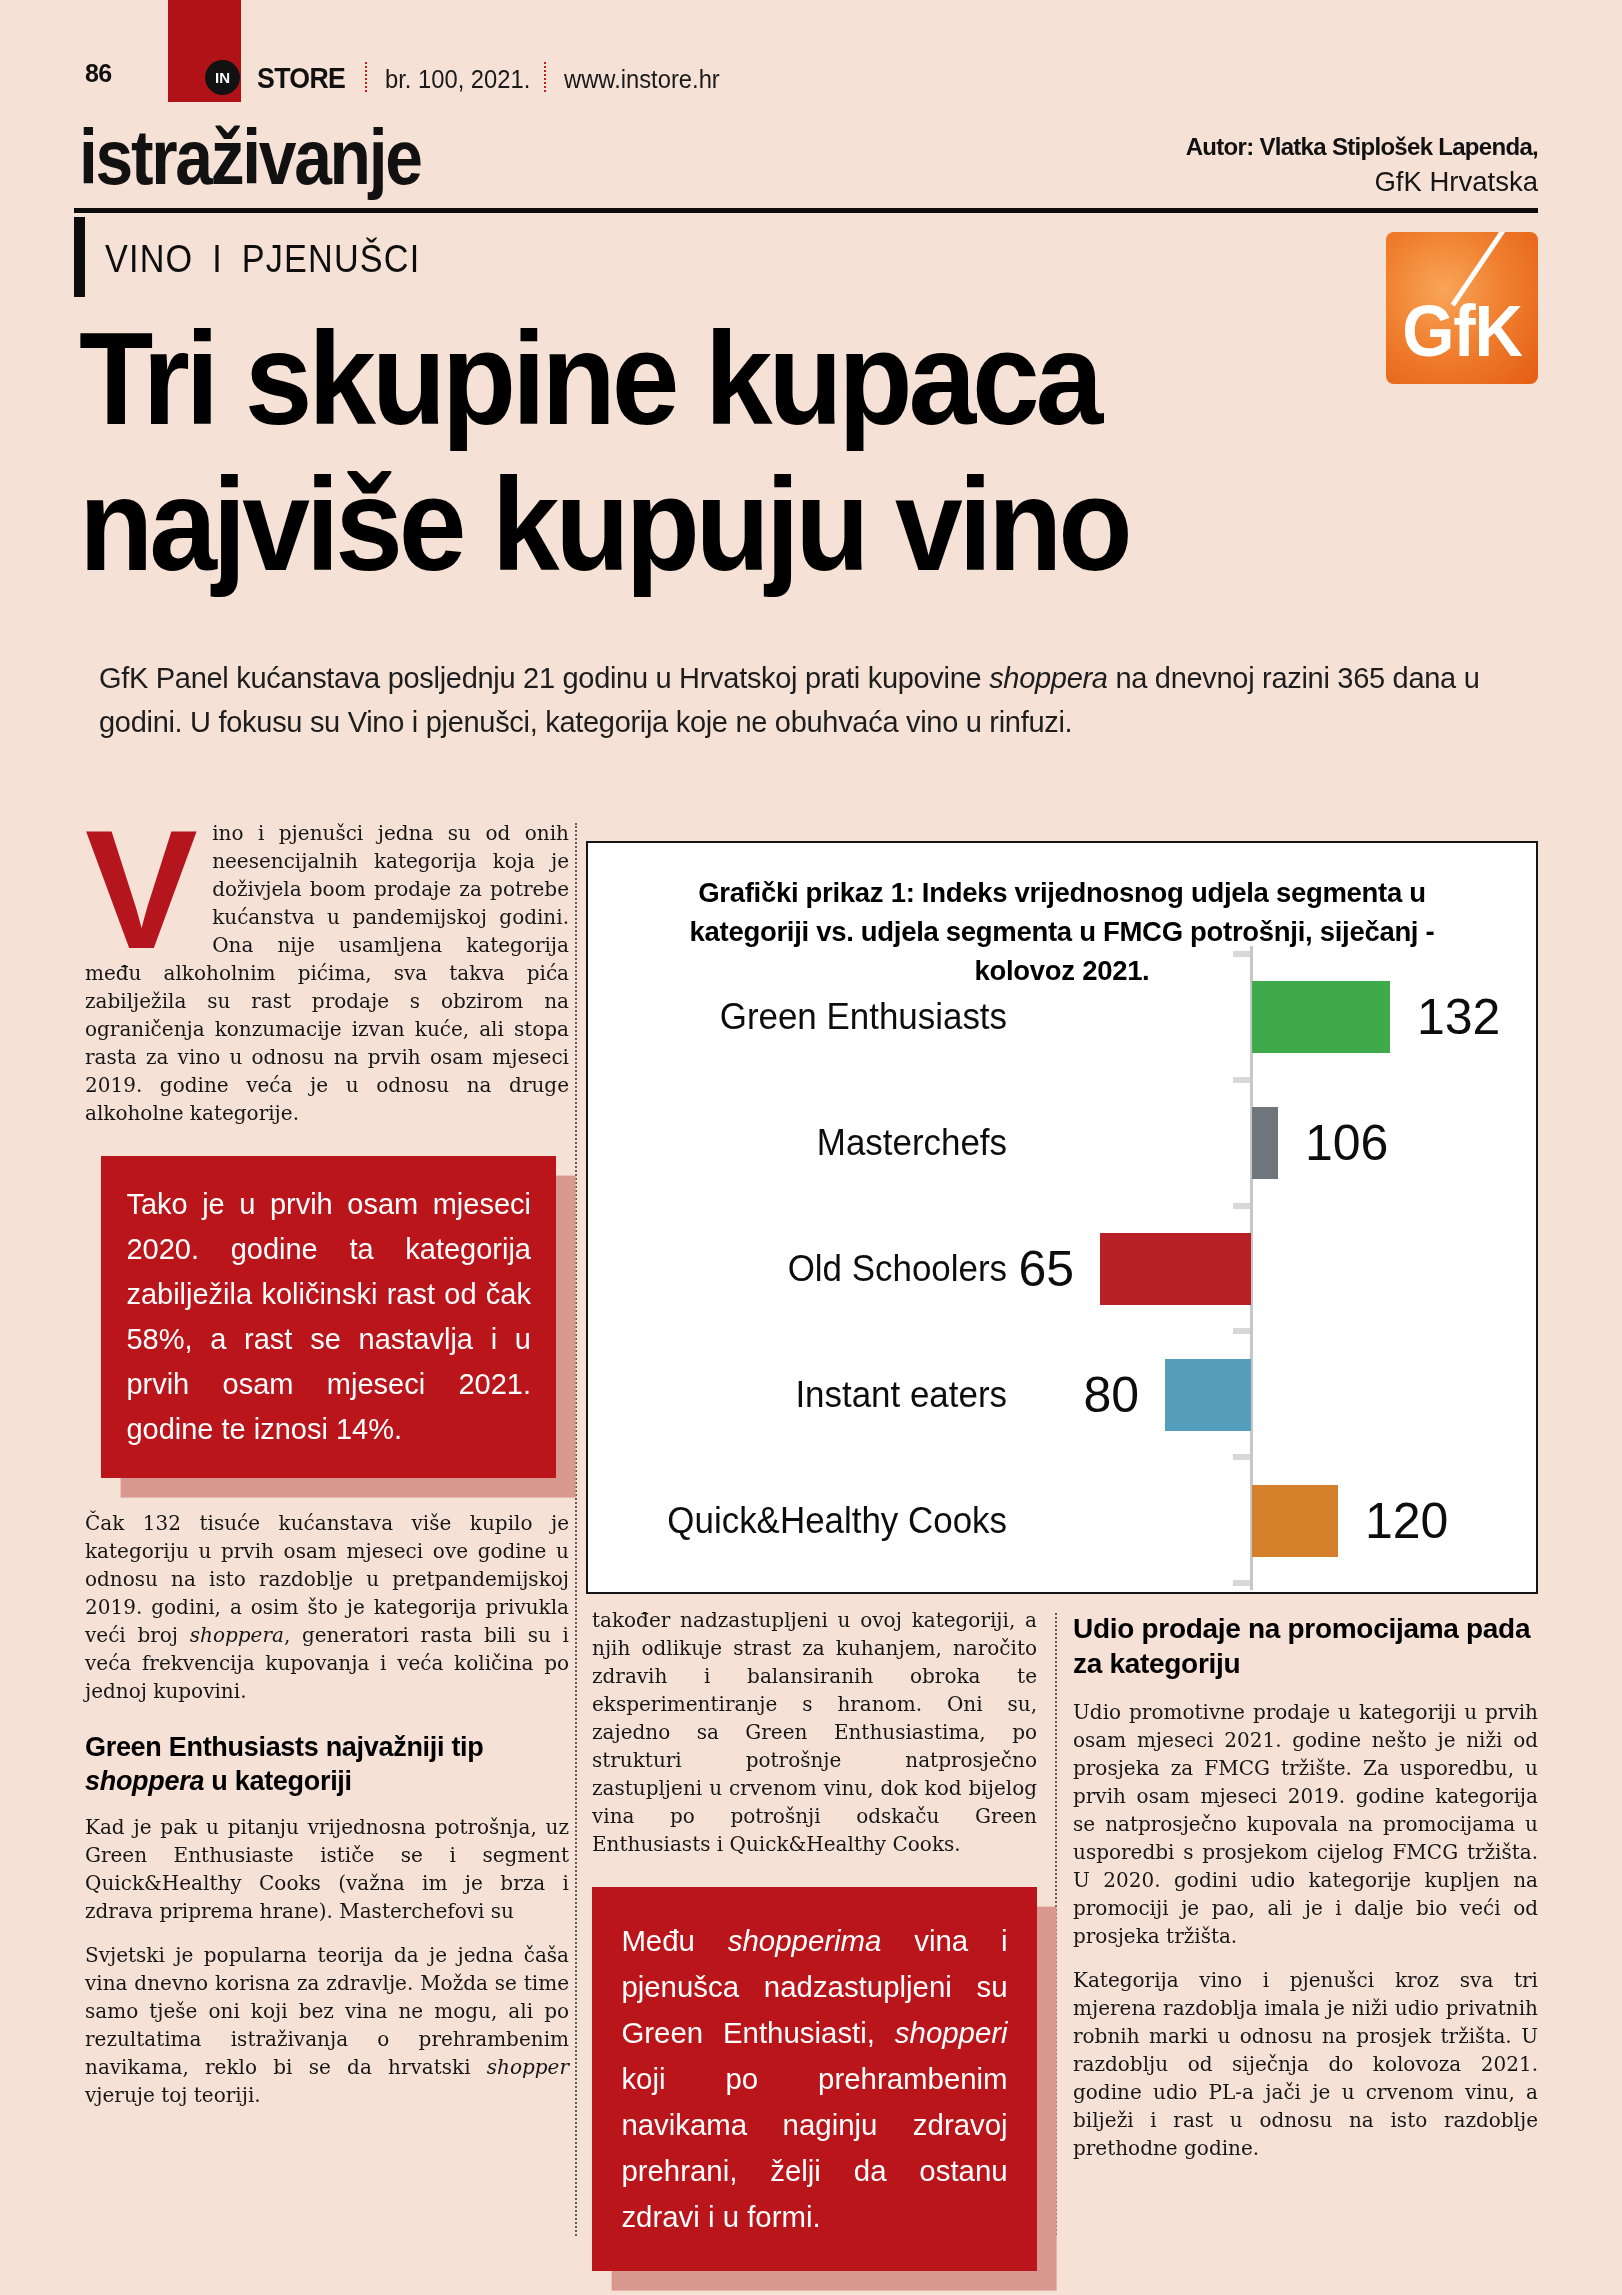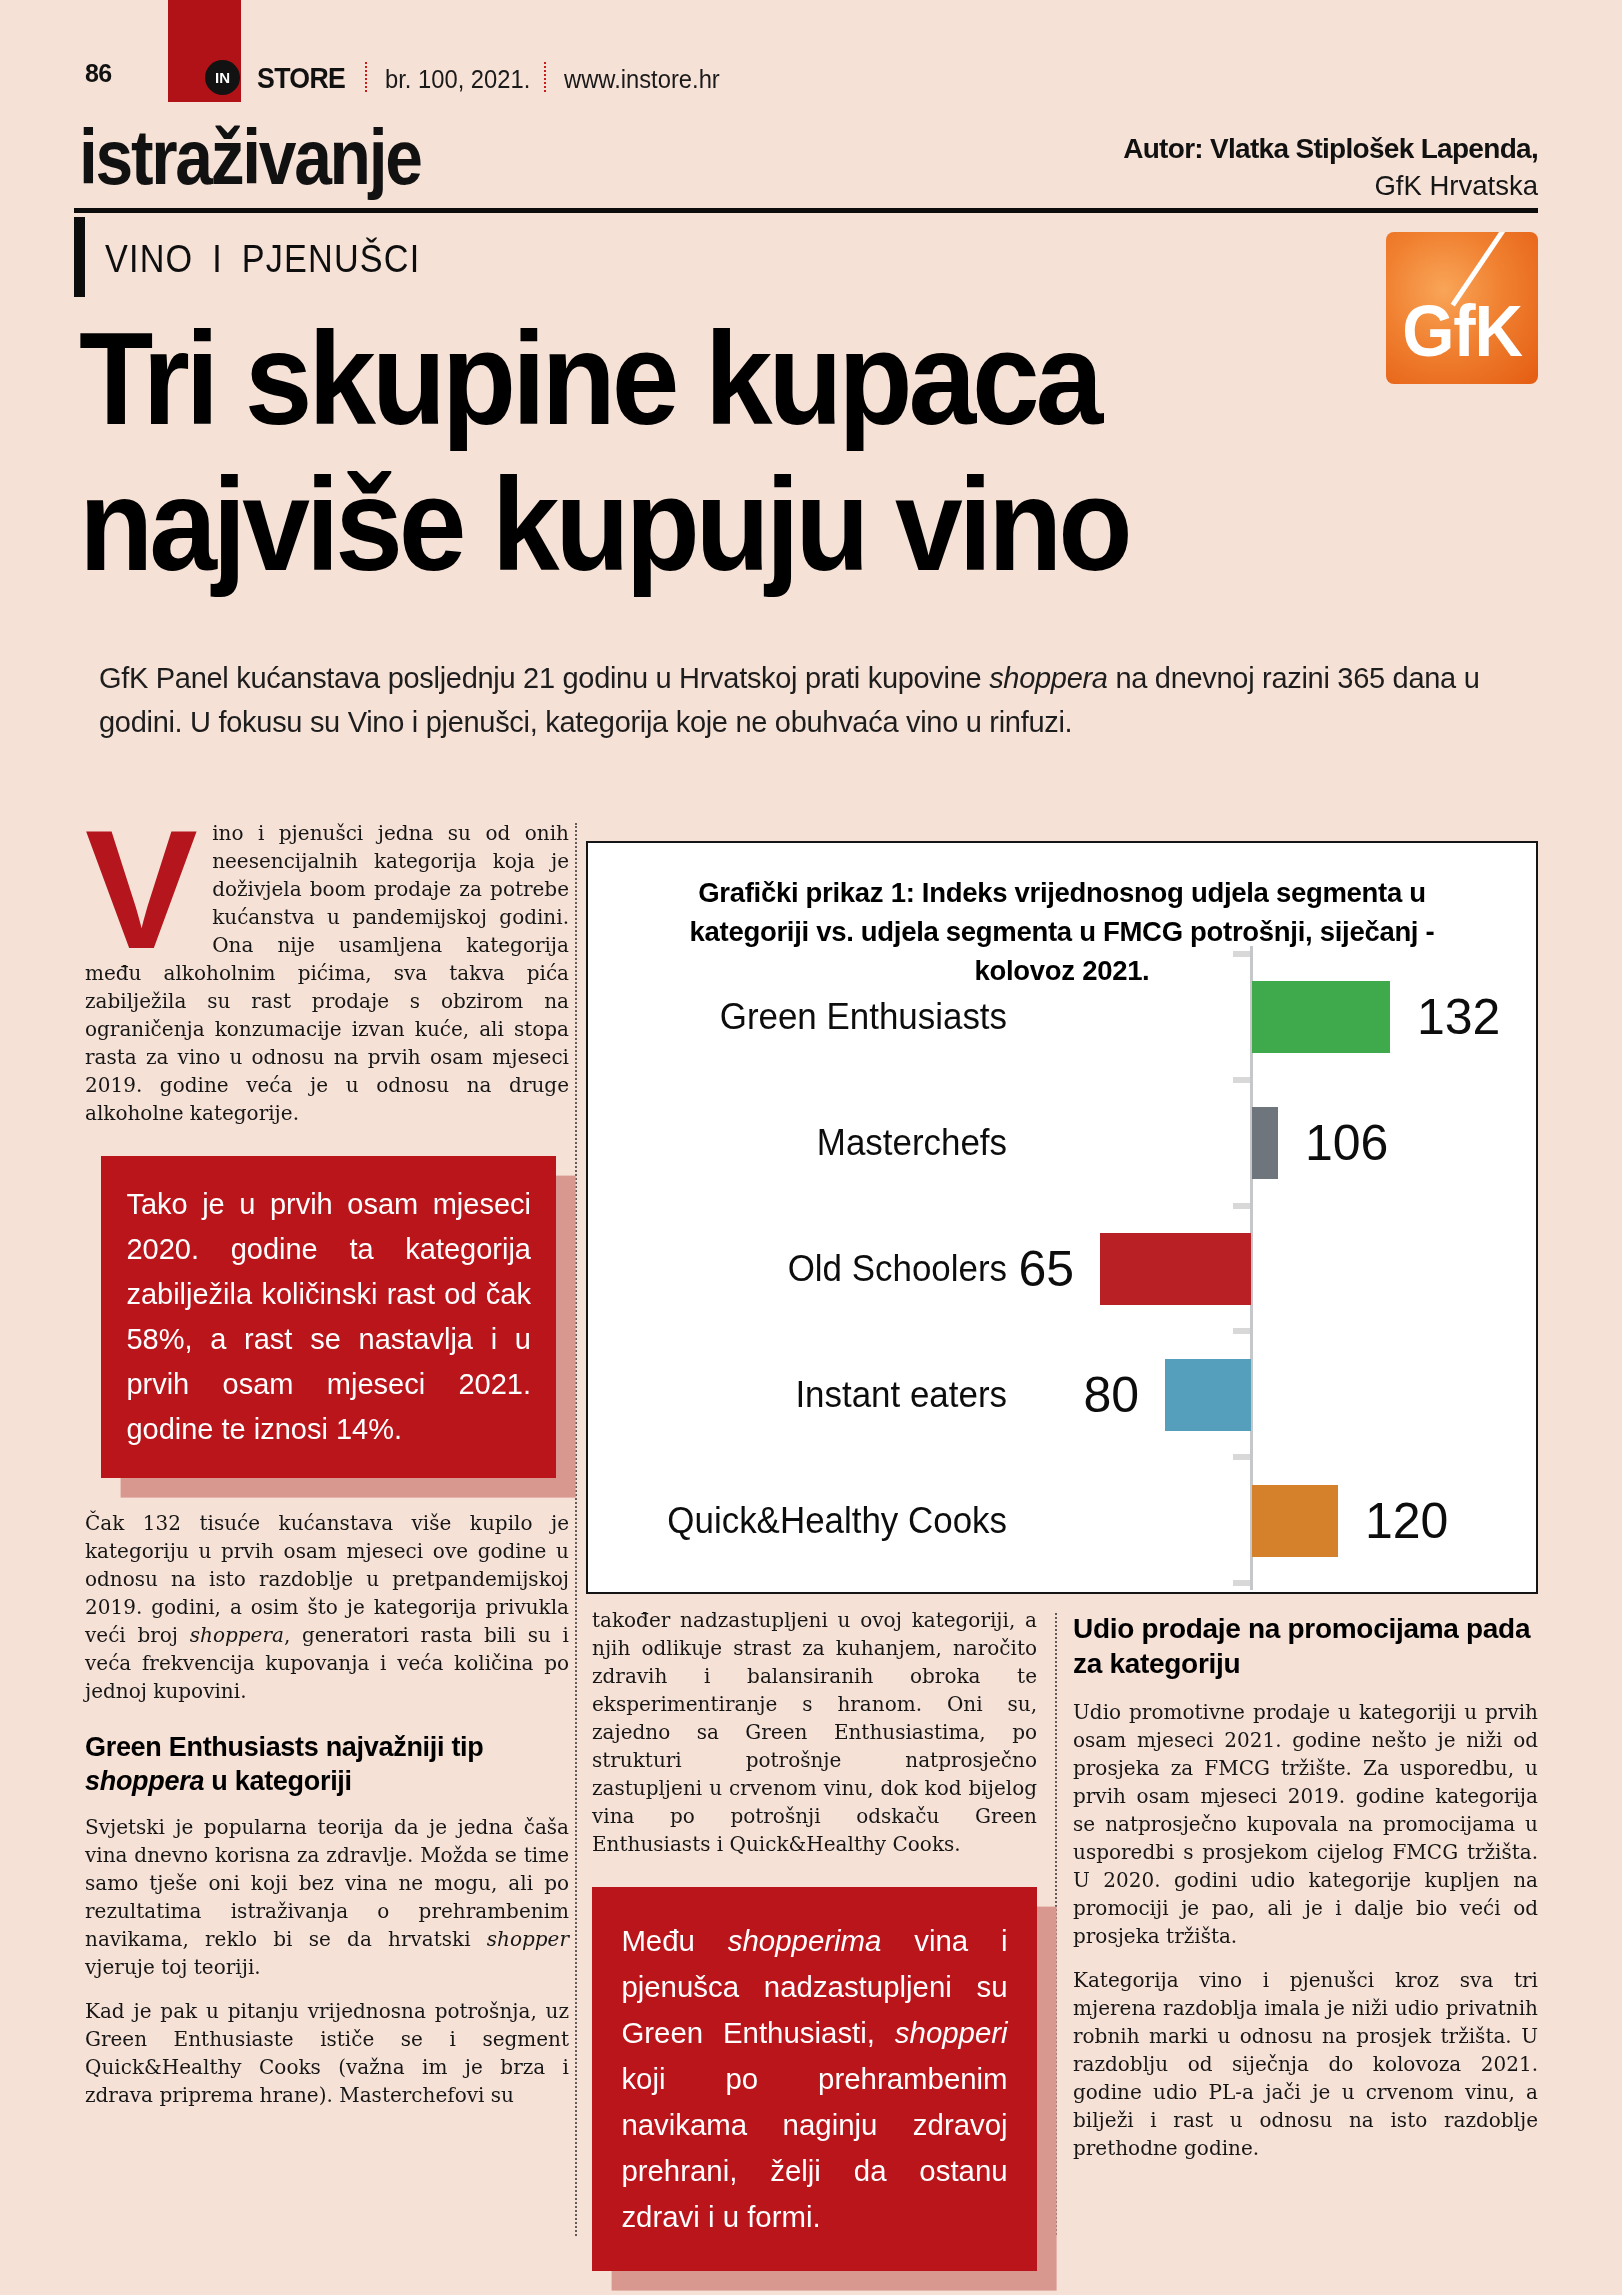--- a/index.html
+++ b/index.html
@@ -13,21 +13,21 @@
   .logo-badge{left:205px;top:60px;width:35px;height:35px;background:#121212;border-radius:50%;
               color:#fff;font-size:15px;font-weight:bold;text-align:center;line-height:35px;letter-spacing:0;}
   .logo-store{left:257px;top:62px;font-size:29px;font-weight:bold;letter-spacing:-0.7px;
               transform:scaleX(.92);transform-origin:left top;}
   .hsep{top:62px;width:0;height:30px;border-left:2.6px dotted #cc1a1a;}
   .issue{left:385px;top:65px;font-size:25px;color:#1a1a1a;transform:scaleX(.95);transform-origin:left top;}
   .site{left:564px;top:65px;font-size:25px;color:#1a1a1a;transform:scaleX(.95);transform-origin:left top;}
   .section-title{left:79px;top:113px;font-size:77px;font-weight:bold;letter-spacing:-2.6px;
                  transform:scaleX(.88);transform-origin:left top;}
   .author{right:85px;top:133px;text-align:right;}
-  .author .a1{font-size:28px;font-weight:bold;letter-spacing:-0.7px;}
+  .author .a1{font-size:24px;font-weight:bold;letter-spacing:-0.7px;}
   .author .a2{font-size:27.5px;margin-top:5.2px;color:#161616;}
   .rule{left:74px;top:208px;width:1464px;height:4.6px;background:#0c0c0c;}
 
   
   .kicker-bar{left:74px;top:217px;width:11px;height:80px;background:#0c0c0c;}
   .kicker{left:105px;top:238px;font-size:38px;letter-spacing:1.3px;word-spacing:9.2px;color:#0e0e0e;
           transform:scaleX(.9);transform-origin:left top;}
   .gfk{left:1386px;top:232px;width:152px;height:152px;border-radius:7.9px;
        background:radial-gradient(circle at 38% 38%, #f9a558 0%, #f08030 45%, #e45c12 100%);
        overflow:hidden;}
@@ -145,22 +145,22 @@
           <span class="cval" style="left: 777px;">120</span>
         </div>
       </div>
   </div>
 
   <div class="abs col col1">
     <p><span class="dropcap">V</span><span>ino i pjenušci jedna su od onih neesencijalnih kategorija koja je doživjela boom prodaje za potrebe kućanstva u pandemijskoj godini. Ona nije usamljena kategorija među alkoholnim pićima, sva takva pića zabilježila su rast prodaje s obzirom na ograničenja konzumacije izvan kuće, ali stopa rasta za vino u odnosu na prvih osam mjeseci 2019. godine veća je u odnosu na druge alkoholne kategorije.</span></p>
     <div class="callout callout1">Tako je u prvih osam mjeseci 2020. godine ta kategorija zabilježila količinski rast od čak 58%, a rast se nastavlja i u prvih osam mjeseci 2021. godine te iznosi 14%.</div>
     <p>Čak 132 tisuće kućanstava više kupilo je kategoriju u prvih osam mjeseci ove godine u odnosu na isto razdoblje u pretpandemijskoj 2019. godini, a osim što je kategorija privukla veći broj <i>shoppera</i>, generatori rasta bili su i veća frekvencija kupovanja i veća količina po jednoj kupovini.</p>
     <div class="subhead">Green Enthusiasts najvažniji tip <i>shoppera</i> u kategoriji</div>
+    <p>Kad je pak u pitanju vrijednosna potrošnja, uz Green Enthusiaste ističe se i segment Quick&amp;Healthy Cooks (važna im je brza i zdrava priprema hrane). Masterchefovi su</p>
     <p>Svjetski je popularna teorija da je jedna čaša vina dnevno korisna za zdravlje. Možda se time samo tješe oni koji bez vina ne mogu, ali po rezultatima istraživanja o prehrambenim navikama, reklo bi se da hrvatski <i>shopper</i> vjeruje toj teoriji.</p>
-    <p>Kad je pak u pitanju vrijednosna potrošnja, uz Green Enthusiaste ističe se i segment Quick&amp;Healthy Cooks (važna im je brza i zdrava priprema hrane). Masterchefovi su</p>
   </div>
 
   <div class="abs col col2">
     <p>također nadzastupljeni u ovoj kategoriji, a njih odlikuje strast za kuhanjem, naročito zdravih i balansiranih obroka te eksperimentiranje s hranom. Oni su, zajedno sa Green Enthusiastima, po strukturi potrošnje natprosječno zastupljeni u crvenom vinu, dok kod bijelog vina po potrošnji odskaču Green Enthusiasts i Quick&amp;Healthy Cooks.</p>
     <div class="callout callout2">Među <i>shopperima</i> vina i pjenušca nadzastupljeni su Green Enthusiasti, <i>shopperi</i> koji po prehrambenim navikama naginju zdravoj prehrani, želji da ostanu zdravi i u formi.</div>
   </div>
 
   <div class="abs col col3">
     <div class="subhead">Udio prodaje na promocijama pada za kategoriju</div>
     <p>Udio promotivne prodaje u kategoriji u prvih osam mjeseci 2021. godine nešto je niži od prosjeka za FMCG tržište. Za usporedbu, u prvih osam mjeseci 2019. godine kategorija se natprosječno kupovala na promocijama u usporedbi s prosjekom cijelog FMCG tržišta. U 2020. godini udio kategorije kupljen na promociji je pao, ali je i dalje bio veći od prosjeka tržišta.</p>

